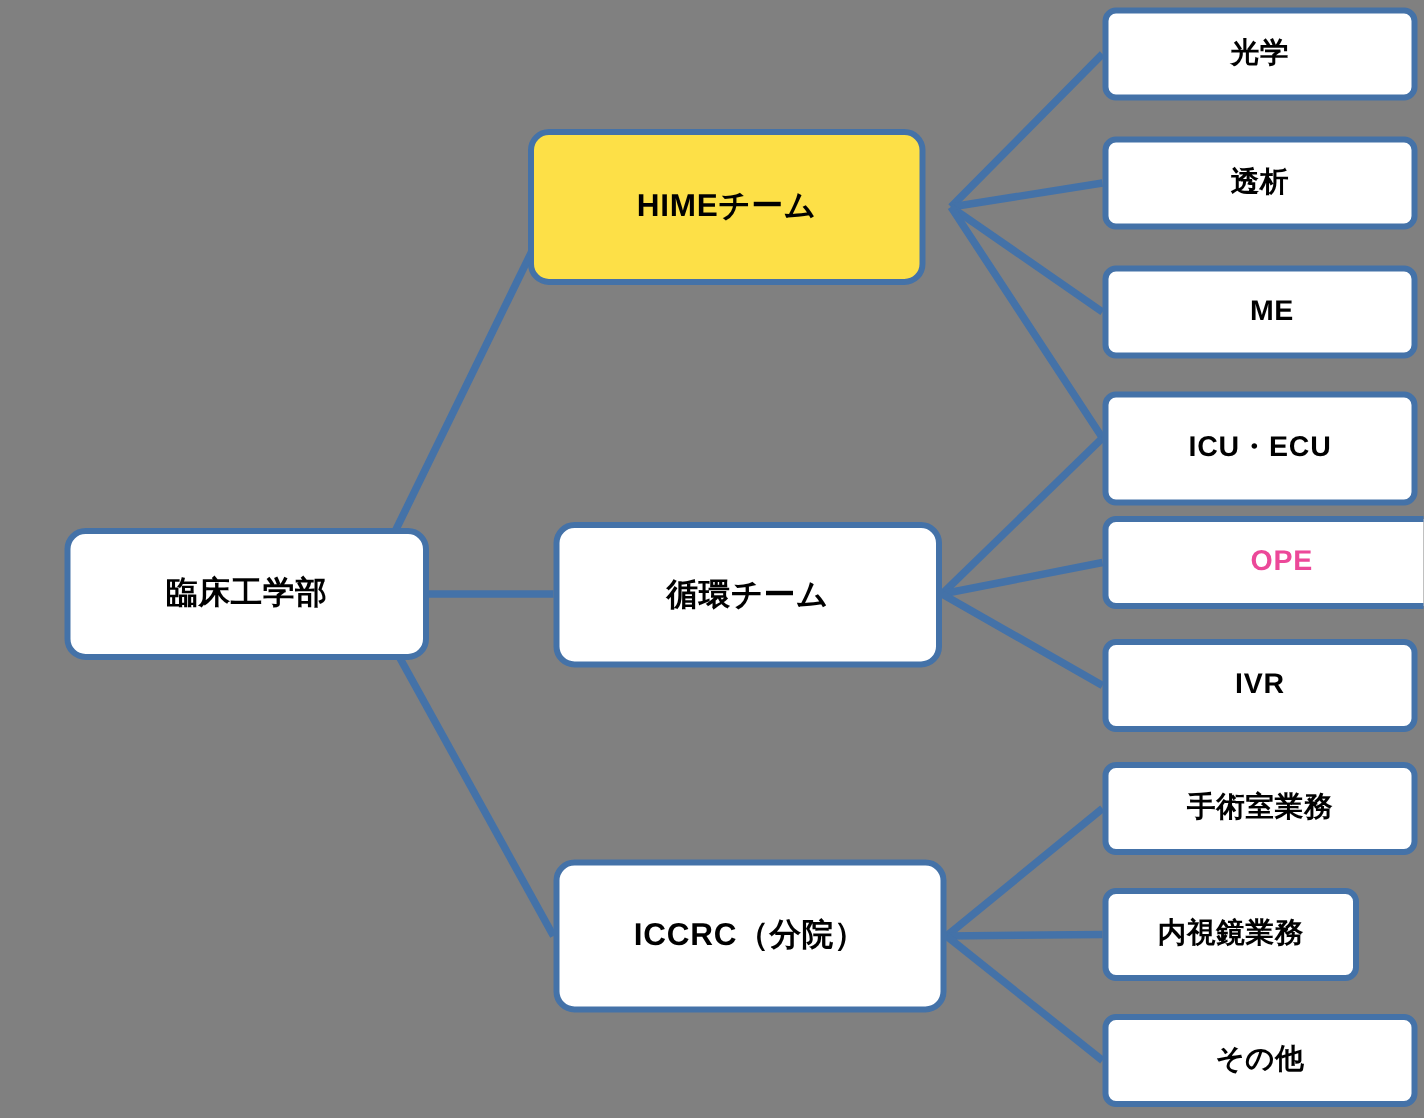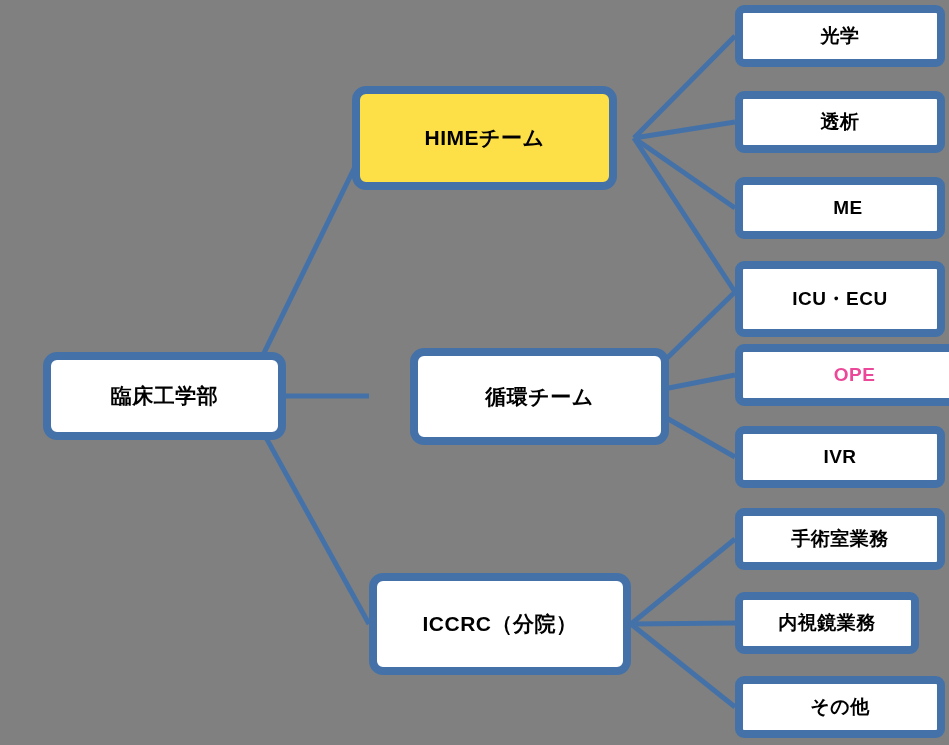--- a/index.html
+++ b/index.html
@@ -25,21 +25,21 @@
     left: 0;
     top: 0;
     width: 949px;
     height: 745px;
     pointer-events: none;
   }
   .node {
     position: absolute;
     box-sizing: border-box;
     background: #ffffff;
-    border: 8px solid #000000;
+    border: 4px solid #000000;
     display: flex;
     align-items: center;
     justify-content: center;
     color: #000000;
     font-weight: bold;
     z-index: 2;
   }
   .node-label {
     display: block;
     line-height: 1.1;
@@ -83,21 +83,21 @@
     <line x1="631" y1="624" x2="735" y2="707" stroke="#4472a8" stroke-width="5"></line>
   </svg>
 
   <div class="node level-root" style="left: 0px; top: 352px; width: 243px; height: 88px; background: rgb(255, 255, 255); border-color: rgb(68, 114, 168); color: rgb(0, 0, 0); margin-left: 43px;">
     <span class="node-label">臨床工学部</span>
   </div>
 
   <div class="node level-team" style="left: 352px; top: 86px; width: 265px; height: 104px; background: #fde047; border-color: rgb(68, 114, 168); color: rgb(0, 0, 0);">
     <span class="node-label">HIMEチーム</span>
   </div>
-  <div class="node level-team" style="left: 369px; top: 348px; width: 259px; height: 97px; background: rgb(255, 255, 255); border-color: rgb(68, 114, 168); color: rgb(0, 0, 0); margin-left: 41px;">
+  <div class="node level-team" style="left: 369px; top: 348px; width: 259px; height: 97px; background: rgb(255, 255, 255); border-color: rgb(68, 114, 168); color: rgb(0, 0, 0);">
     <span class="node-label">循環チーム</span>
   </div>
   <div class="node level-team" style="left: 369px; top: 573px; width: 262px; height: 102px; background: rgb(255, 255, 255); border-color: rgb(68, 114, 168); color: rgb(0, 0, 0); border-radius: 14px;">
     <span class="node-label">ICCRC（分院）</span>
   </div>
 
   <div class="node level-leaf" style="left: 735px; top: 5px; width: 210px; height: 62px; background: rgb(255, 255, 255); border-color: rgb(68, 114, 168); color: rgb(0, 0, 0);">
     <span class="node-label">光学</span>
   </div>
   <div class="node level-leaf" style="left: 735px; top: 91px; width: 210px; height: 62px; background: rgb(255, 255, 255); border-color: rgb(68, 114, 168); color: rgb(0, 0, 0);">
@@ -111,20 +111,20 @@
   </div>
   <div class="node level-leaf" style="left: 735px; top: 344px; width: 239px; height: 62px; background: rgb(255, 255, 255); border-color: rgb(68, 114, 168); color: #ec4899;">
     <span class="node-label">OPE</span>
   </div>
   <div class="node level-leaf" style="left: 735px; top: 426px; width: 210px; height: 62px; background: rgb(255, 255, 255); border-color: rgb(68, 114, 168); color: rgb(0, 0, 0);">
     <span class="node-label">IVR</span>
   </div>
   <div class="node level-leaf" style="left: 735px; top: 508px; width: 210px; height: 62px; background: rgb(255, 255, 255); border-color: rgb(68, 114, 168); color: rgb(0, 0, 0);">
     <span class="node-label">手術室業務</span>
   </div>
-  <div class="node level-leaf" style="left: 735px; top: 592px; width: 184px; height: 62px; background: rgb(255, 255, 255); border-color: rgb(68, 114, 168); color: rgb(0, 0, 0);">
+  <div class="node level-leaf" style="left: 735px; top: 592px; width: 171px; height: 62px; background: rgb(255, 255, 255); border-color: rgb(68, 114, 168); color: rgb(0, 0, 0);">
     <span class="node-label">内視鏡業務</span>
   </div>
   <div class="node level-leaf" style="left: 735px; top: 676px; width: 210px; height: 62px; background: rgb(255, 255, 255); border-color: rgb(68, 114, 168); color: rgb(0, 0, 0);">
     <span class="node-label">その他</span>
   </div>
 
 </div>
 
 </body></html>

